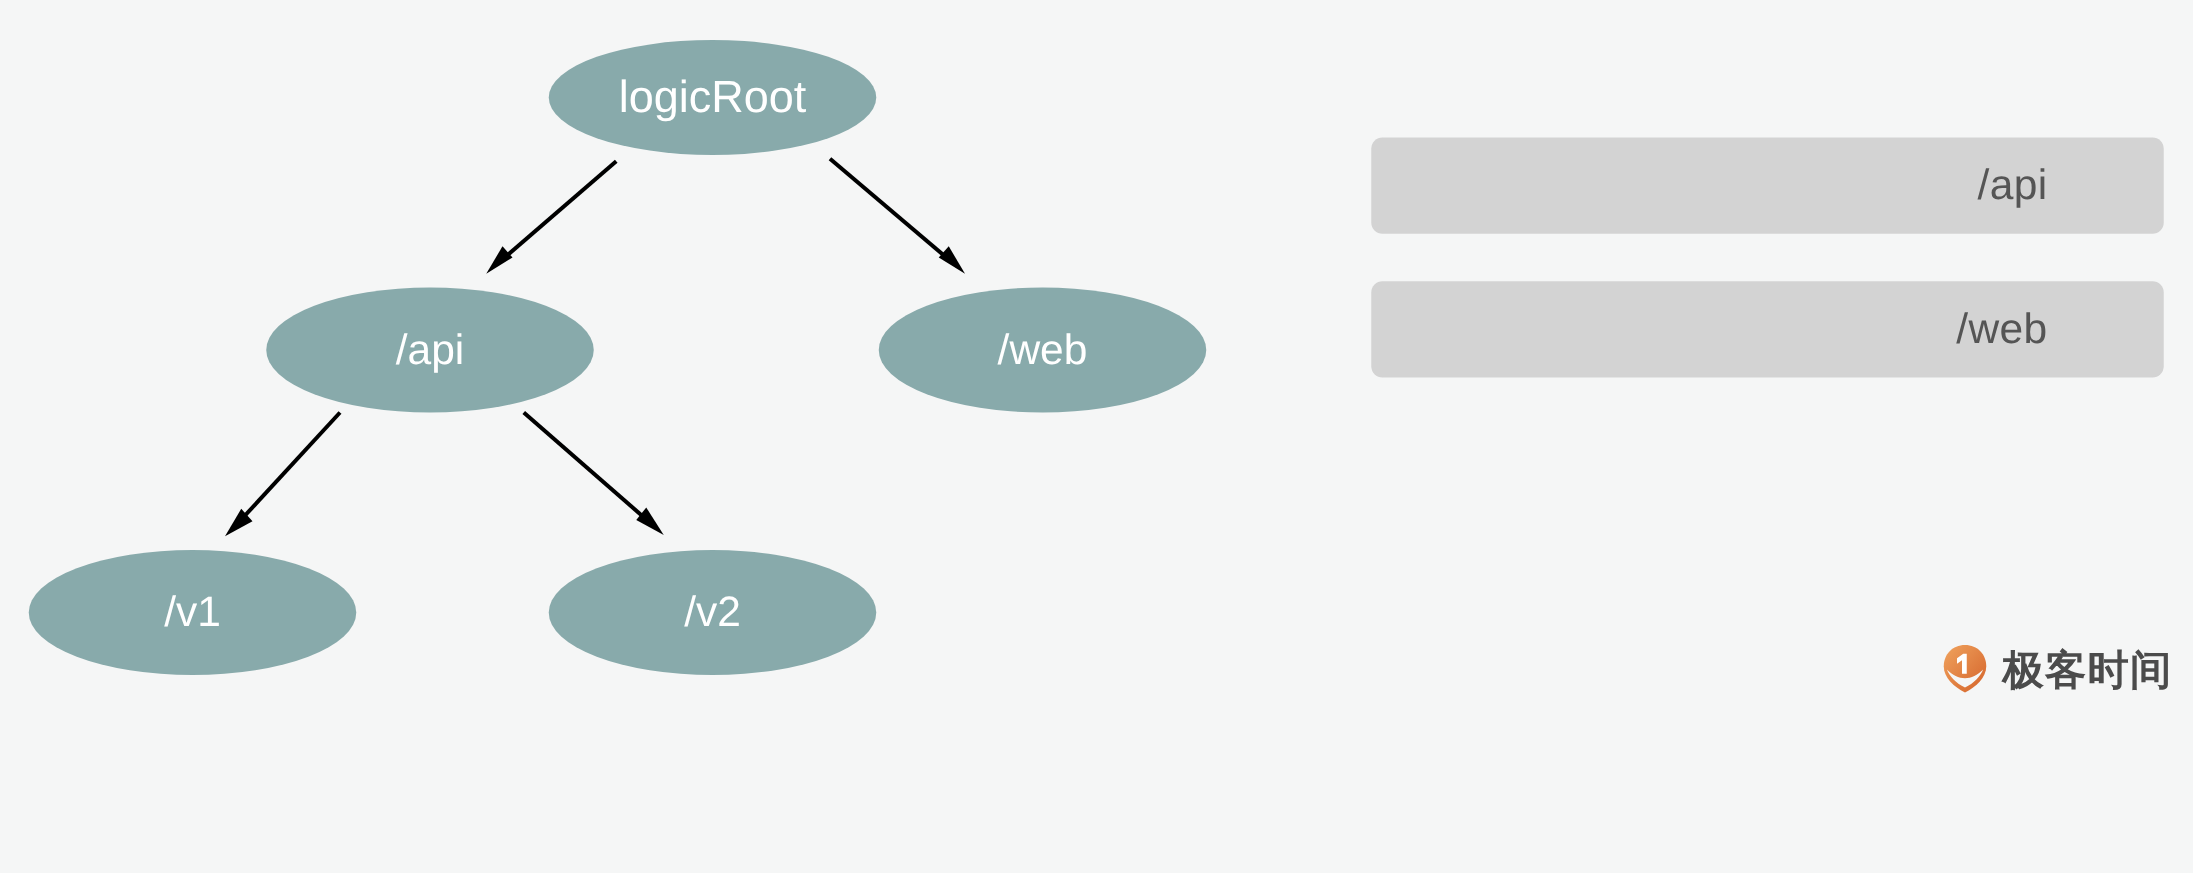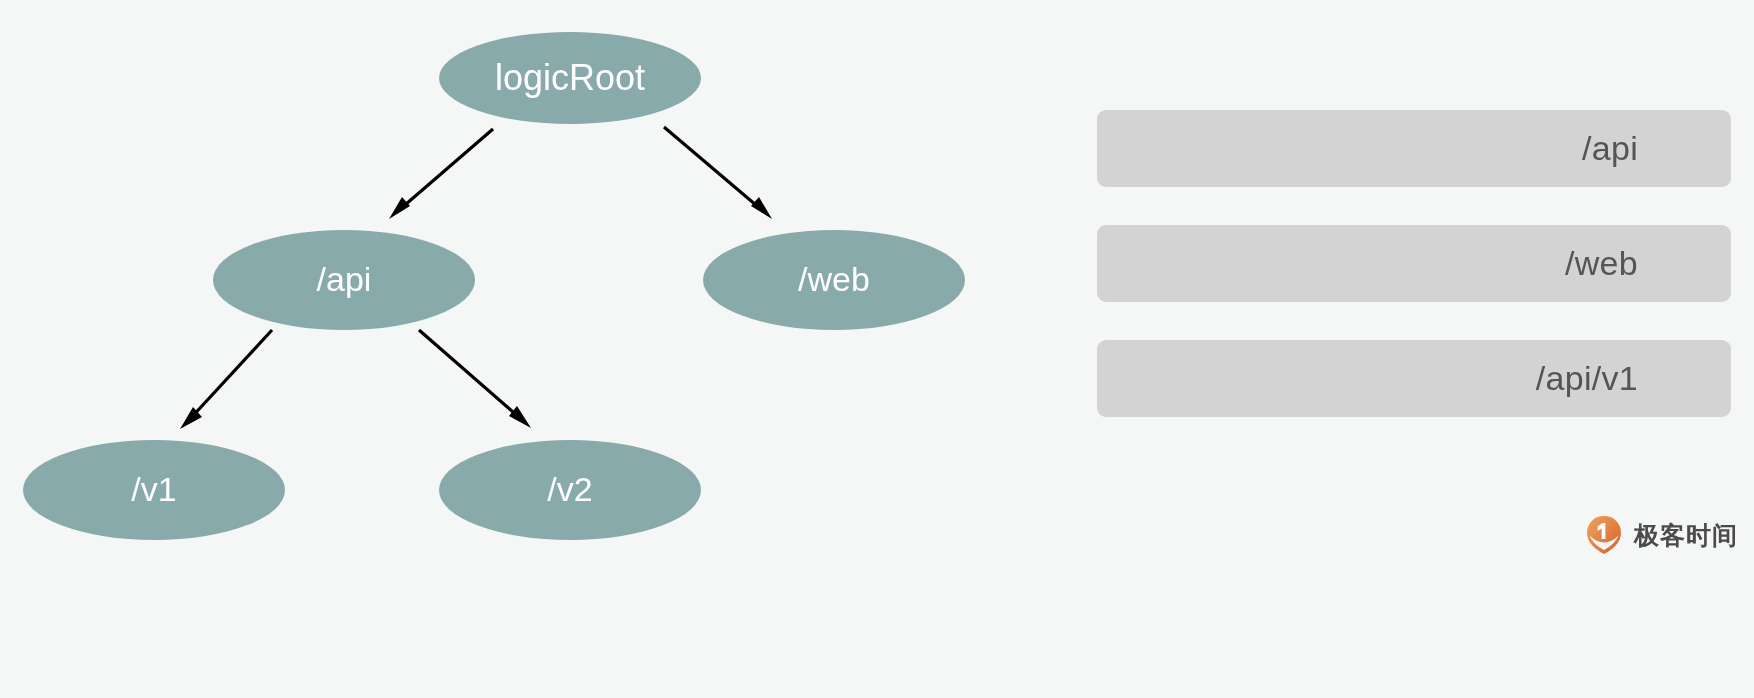--- a/index.html
+++ b/index.html
@@ -90,21 +90,21 @@
     align-items: center;
     gap: 9px;
   }
   #watermark .wm-mark {
     width: 42px;
     height: 42px;
     position: relative;
   }
   #watermark .wm-text {
     font-family: "DejaVu Sans", sans-serif;
-    font-size: 25px;
+    font-size: 33px;
     color: #4b4b4b;
     font-weight: bold;
     letter-spacing: 1px;
     line-height: 1;
   }
 </style>
 </head>
 <body>
 
 <div id="stage">
@@ -154,23 +154,20 @@
     </g>
   </svg>
 
   <div id="path-list">
     <div class="path-item">
       <span class="path-item-label">/api</span>
     </div>
     <div class="path-item">
       <span class="path-item-label">/web</span>
     </div>
-    <div class="path-item">
-      <span class="path-item-label">/api/v1</span>
-    </div>
   </div>
 
   <div id="watermark">
     <span class="wm-mark">
       <svg width="42" height="42" viewBox="0 0 42 42">
         <defs>
           <linearGradient id="gt" x1="0" y1="0" x2="1" y2="1">
             <stop offset="0%" stop-color="#f0a35e"></stop>
             <stop offset="100%" stop-color="#d4632a"></stop>
           </linearGradient>

